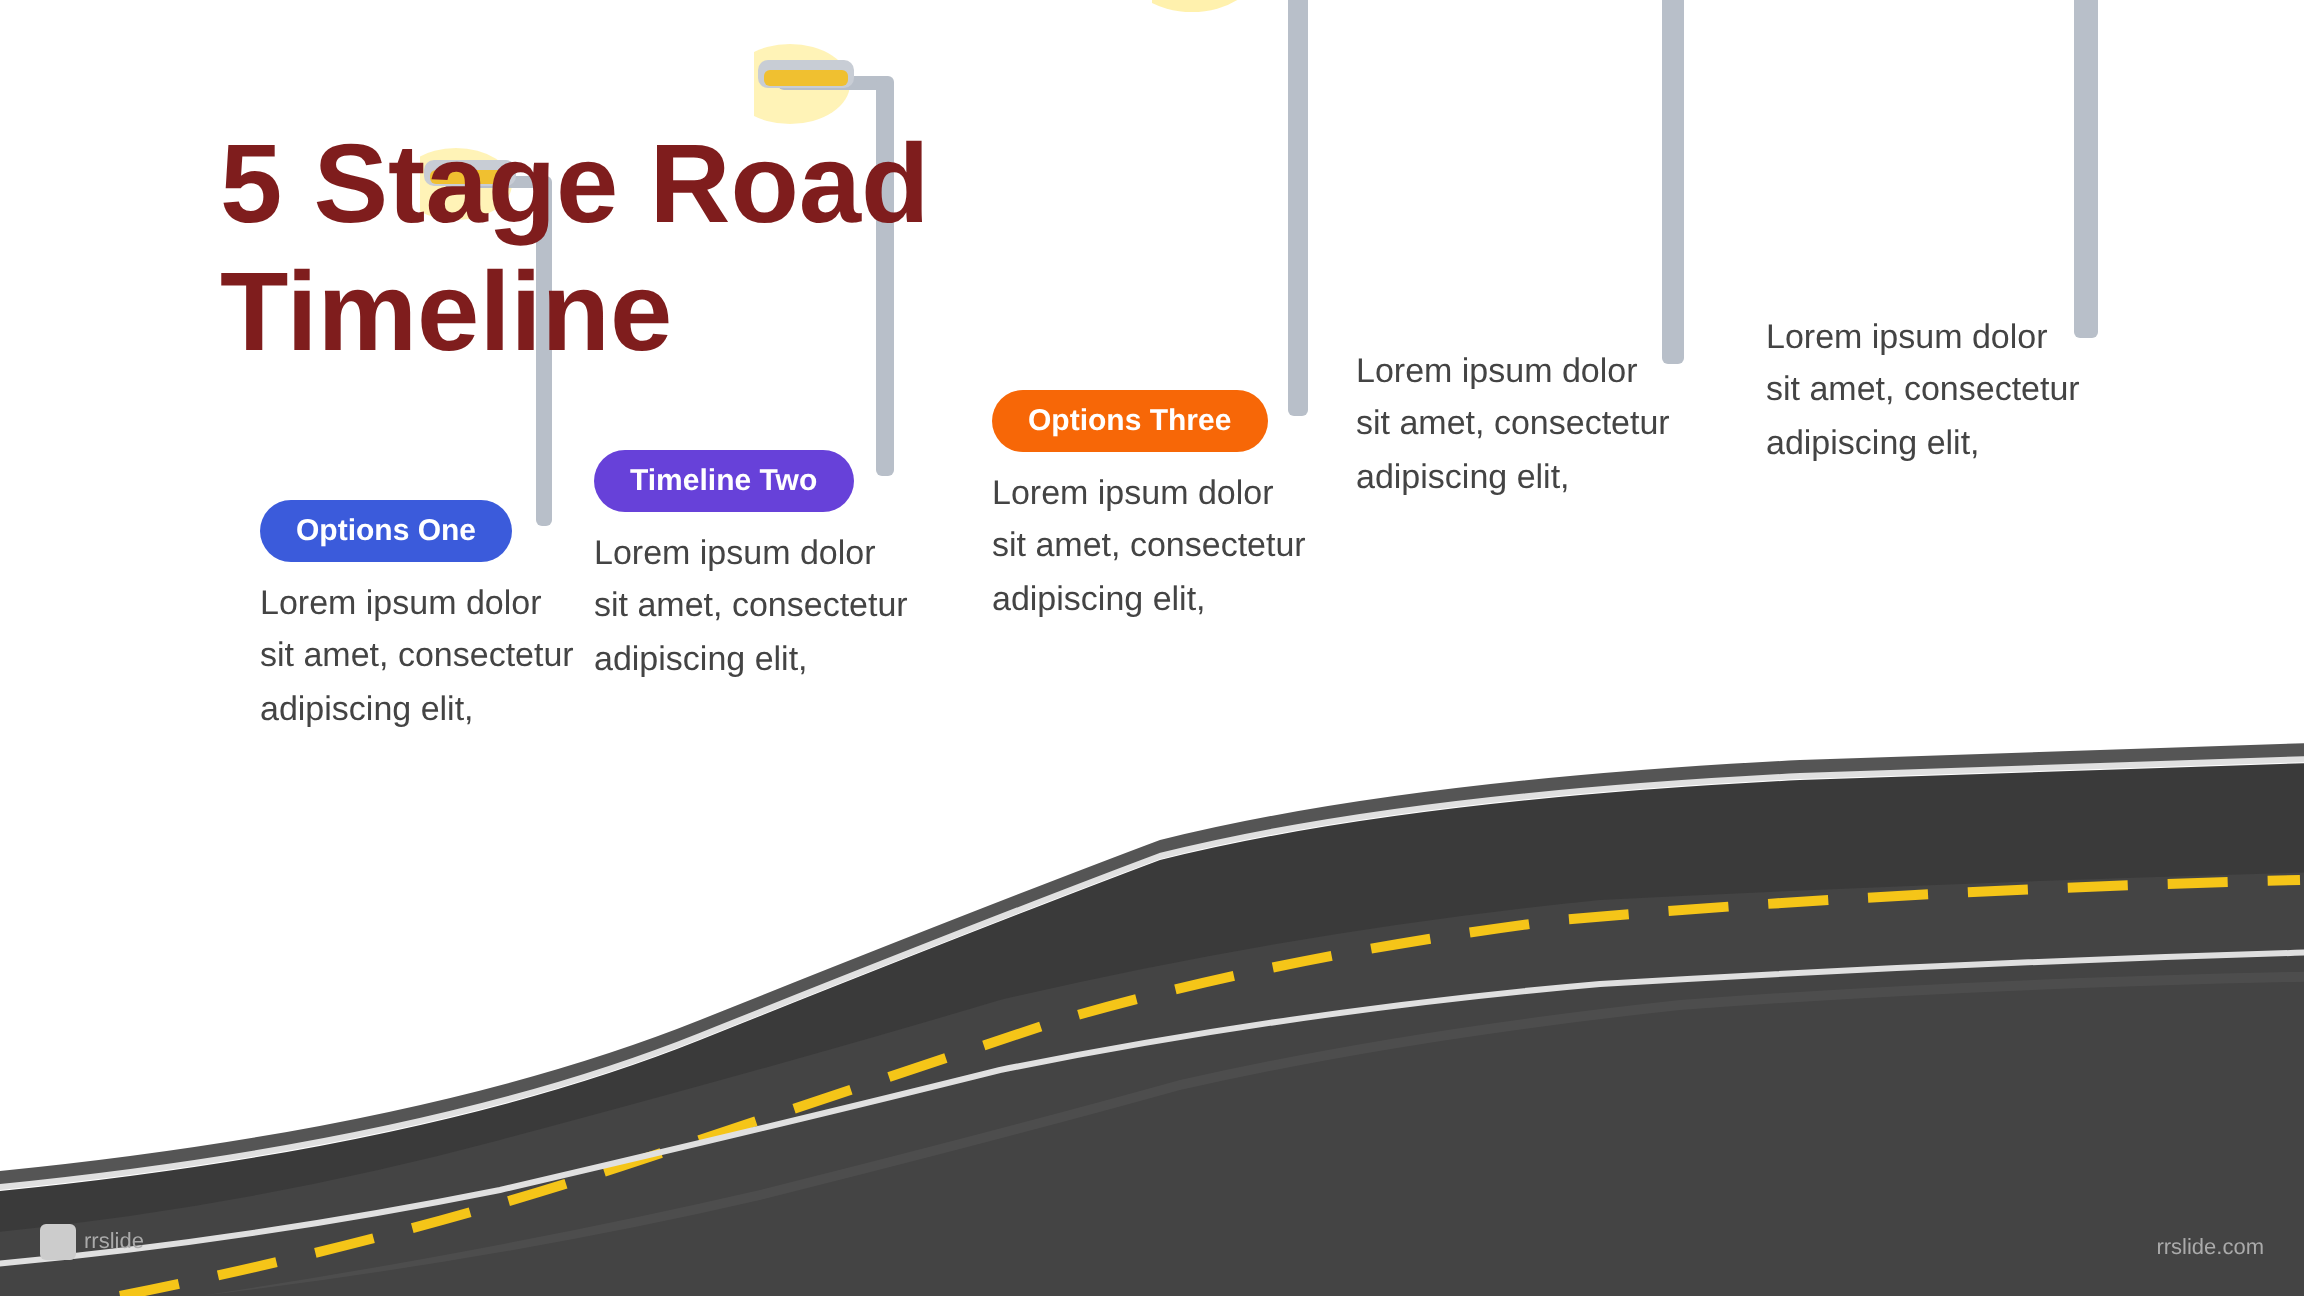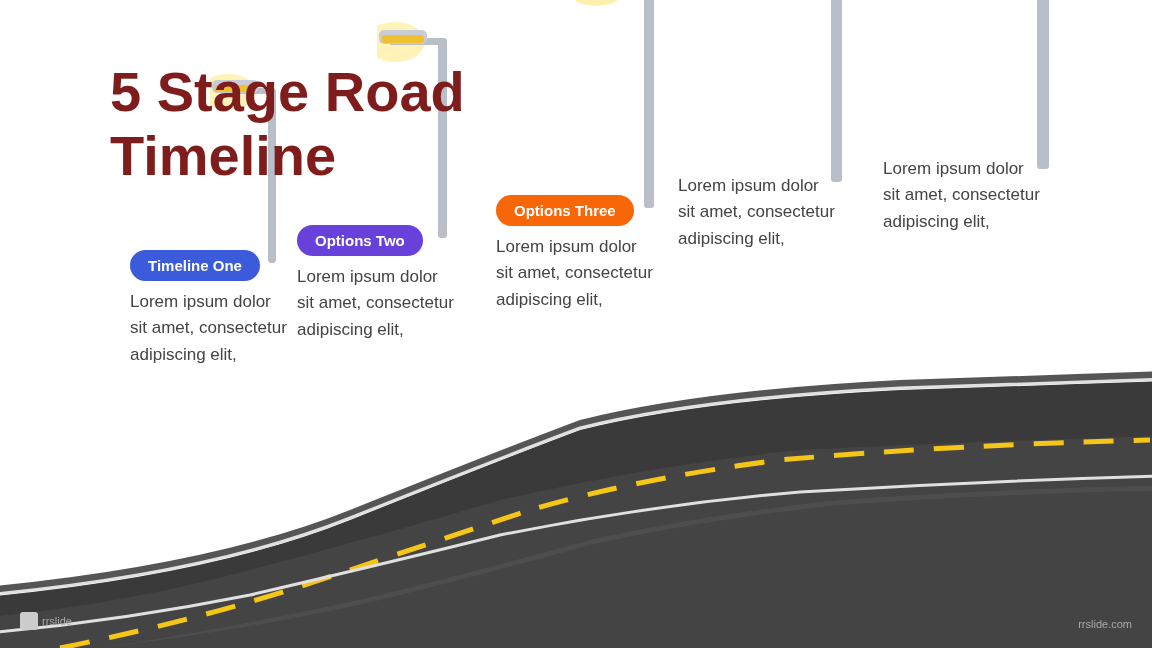--- a/index.html
+++ b/index.html
@@ -136,33 +136,33 @@
 
       <ellipse cx="18" cy="22" rx="28" ry="18" fill="rgba(255,220,50,0.35)"></ellipse>
 
       <rect x="12" y="18" width="52" height="6" rx="3" fill="#b8bfc9"></rect>
 
       <rect x="2" y="10" width="46" height="13" rx="5" fill="#c8cdd5"></rect>
       <rect x="5" y="15" width="40" height="7" rx="3" fill="#f0c030"></rect>
 
       <rect x="58" y="18" width="8" height="175" rx="3" fill="#b8bfc9"></rect>
     </svg>
-    <span class="badge badge-blue">Timeline One</span>
+    <span class="badge badge-blue">Options One</span>
     <div class="option-text">Lorem ipsum dolor sit amet, consectetur adipiscing elit,</div>
   </div>
 
   <div class="option-item" style="left:297px; top:225px;">
     <svg width="100" height="225" style="position:absolute; left:80px; top:-205px;">
       <ellipse cx="18" cy="22" rx="30" ry="20" fill="rgba(255,220,50,0.35)"></ellipse>
       <rect x="12" y="18" width="55" height="7" rx="3" fill="#b8bfc9"></rect>
       <rect x="2" y="10" width="48" height="14" rx="5" fill="#c8cdd5"></rect>
       <rect x="5" y="15" width="42" height="8" rx="3" fill="#f0c030"></rect>
       <rect x="61" y="18" width="9" height="200" rx="3" fill="#b8bfc9"></rect>
     </svg>
-    <span class="badge badge-purple">Options Two</span>
+    <span class="badge badge-purple">Timeline Two</span>
     <div class="option-text">Lorem ipsum dolor sit amet, consectetur adipiscing elit,</div>
   </div>
 
   <div class="option-item" style="left:468px; top:195px;margin-left:28px;">
     <svg width="110" height="255" style="position:absolute; left:80px; top:-235px;">
       <ellipse cx="20" cy="24" rx="33" ry="22" fill="rgba(255,220,50,0.4)"></ellipse>
       <rect x="14" y="20" width="60" height="7" rx="3" fill="#b8bfc9"></rect>
       <rect x="2" y="11" width="52" height="15" rx="5" fill="#c8cdd5"></rect>
       <rect x="5" y="16" width="46" height="8" rx="3" fill="#f0c030"></rect>
       <rect x="68" y="20" width="10" height="228" rx="3" fill="#b8bfc9"></rect>

